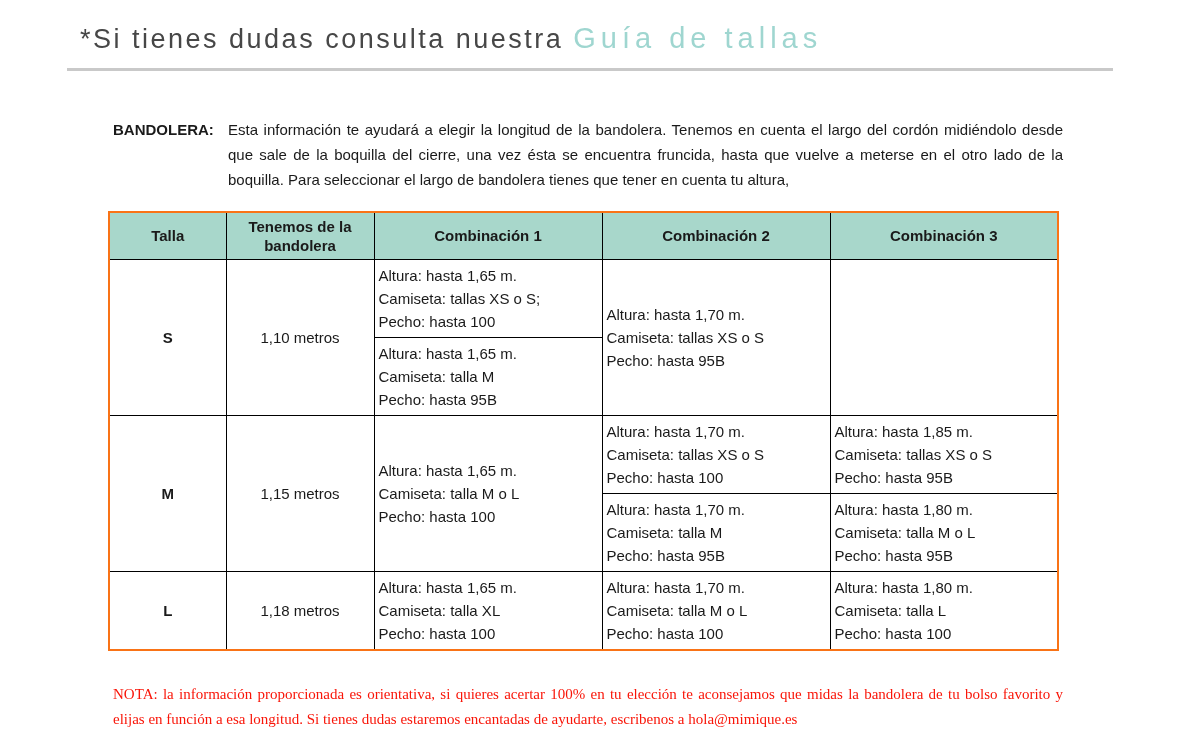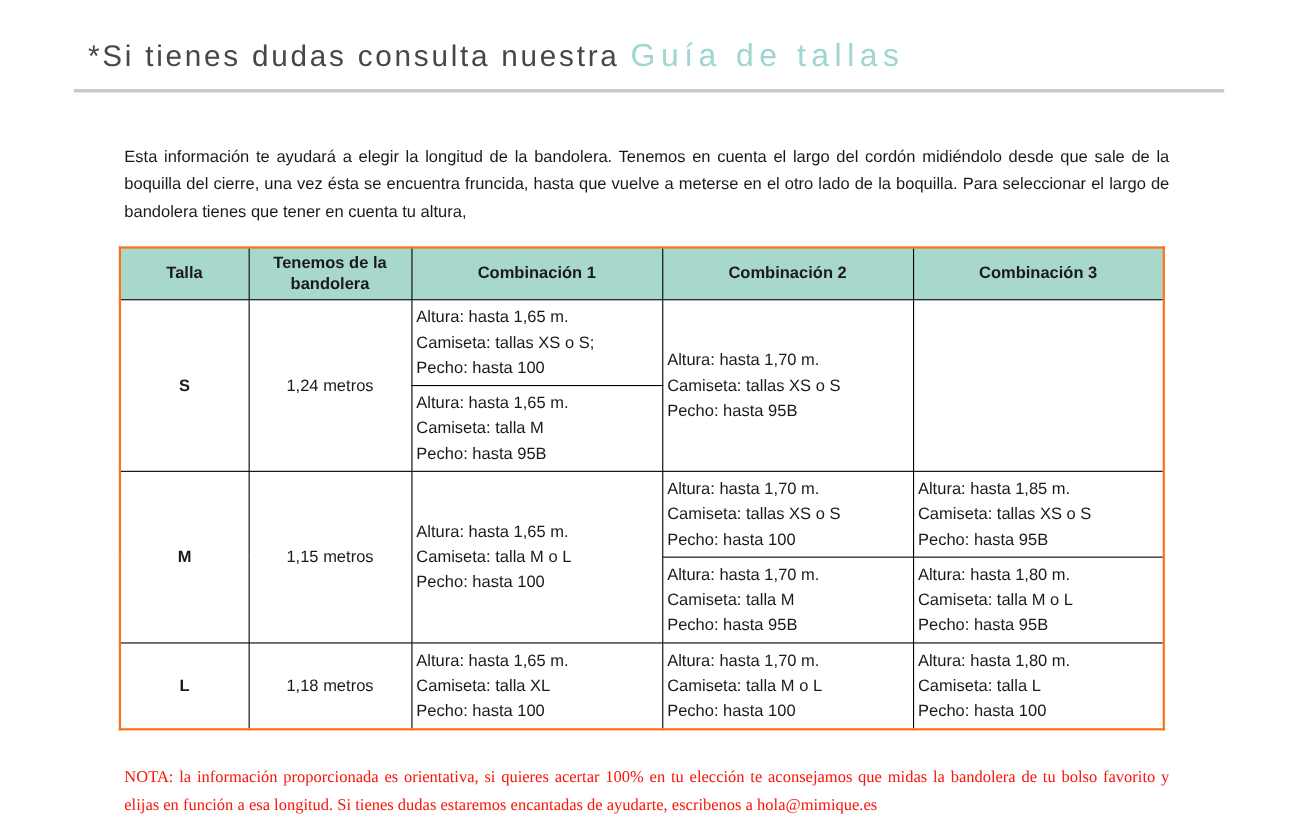--- a/index.html
+++ b/index.html
@@ -6,21 +6,21 @@
   html, body { background: #ffffff; }
   body {
     width: 1179px; height: 748px;
     overflow: hidden;
     font-family: "Liberation Sans", sans-serif;
     color: #1a1a1a;
     position: relative;
   }
   
   .title-row {
-    padding: 35px 0 0 80px;
+    padding: 22px 0 0 80px;
     font-size: 27px;
     letter-spacing: 2.5px;
     color: #474747;
     white-space: nowrap;
   }
   .title-link {
     color: #9fd6d0;
     font-size: 29px;
     letter-spacing: 5px;
     cursor: pointer;
@@ -95,20 +95,21 @@
   }
 </style>
 </head>
 <body>
 
 <div class="title-row"><span>*Si tienes dudas consulta nuestra </span><span class="title-link">Guía de tallas</span></div>
 
 <div class="title-divider"></div>
 
 <div class="intro">
+  <div class="intro-label">BANDOLERA:</div>
   <div class="intro-text">Esta información te ayudará a elegir la longitud de la bandolera. Tenemos en cuenta el largo del cordón midiéndolo desde que sale de la boquilla del cierre, una vez ésta se encuentra fruncida, hasta que vuelve a meterse en el otro lado de la boquilla. Para seleccionar el largo de bandolera tienes que tener en cuenta tu altura,</div>
 </div>
 
 <table class="sizes">
   <colgroup>
     <col class="c-talla">
       <col class="c-longitud">
       <col class="c-comb">
       <col class="c-comb">
       <col class="c-comb">
@@ -119,21 +120,21 @@
       <th>Tenemos de la bandolera</th>
       <th>Combinación 1</th>
       <th>Combinación 2</th>
       <th>Combinación 3</th>
     </tr>
   </thead>
   <tbody>
 
     <tr class="r-sub">
       <td class="talla" rowspan="2">S</td>
-      <td class="longitud" rowspan="2">1,24 metros</td>
+      <td class="longitud" rowspan="2">1,10 metros</td>
       <td class="comb">
         <div>Altura: hasta 1,65 m.</div>
         <div>Camiseta: tallas XS o S;</div>
         <div>Pecho: hasta 100</div>
       </td>
       <td class="comb" rowspan="2">
         <div>Altura: hasta 1,70 m.</div>
         <div>Camiseta: tallas XS o S</div>
         <div>Pecho: hasta 95B</div>
       </td>

